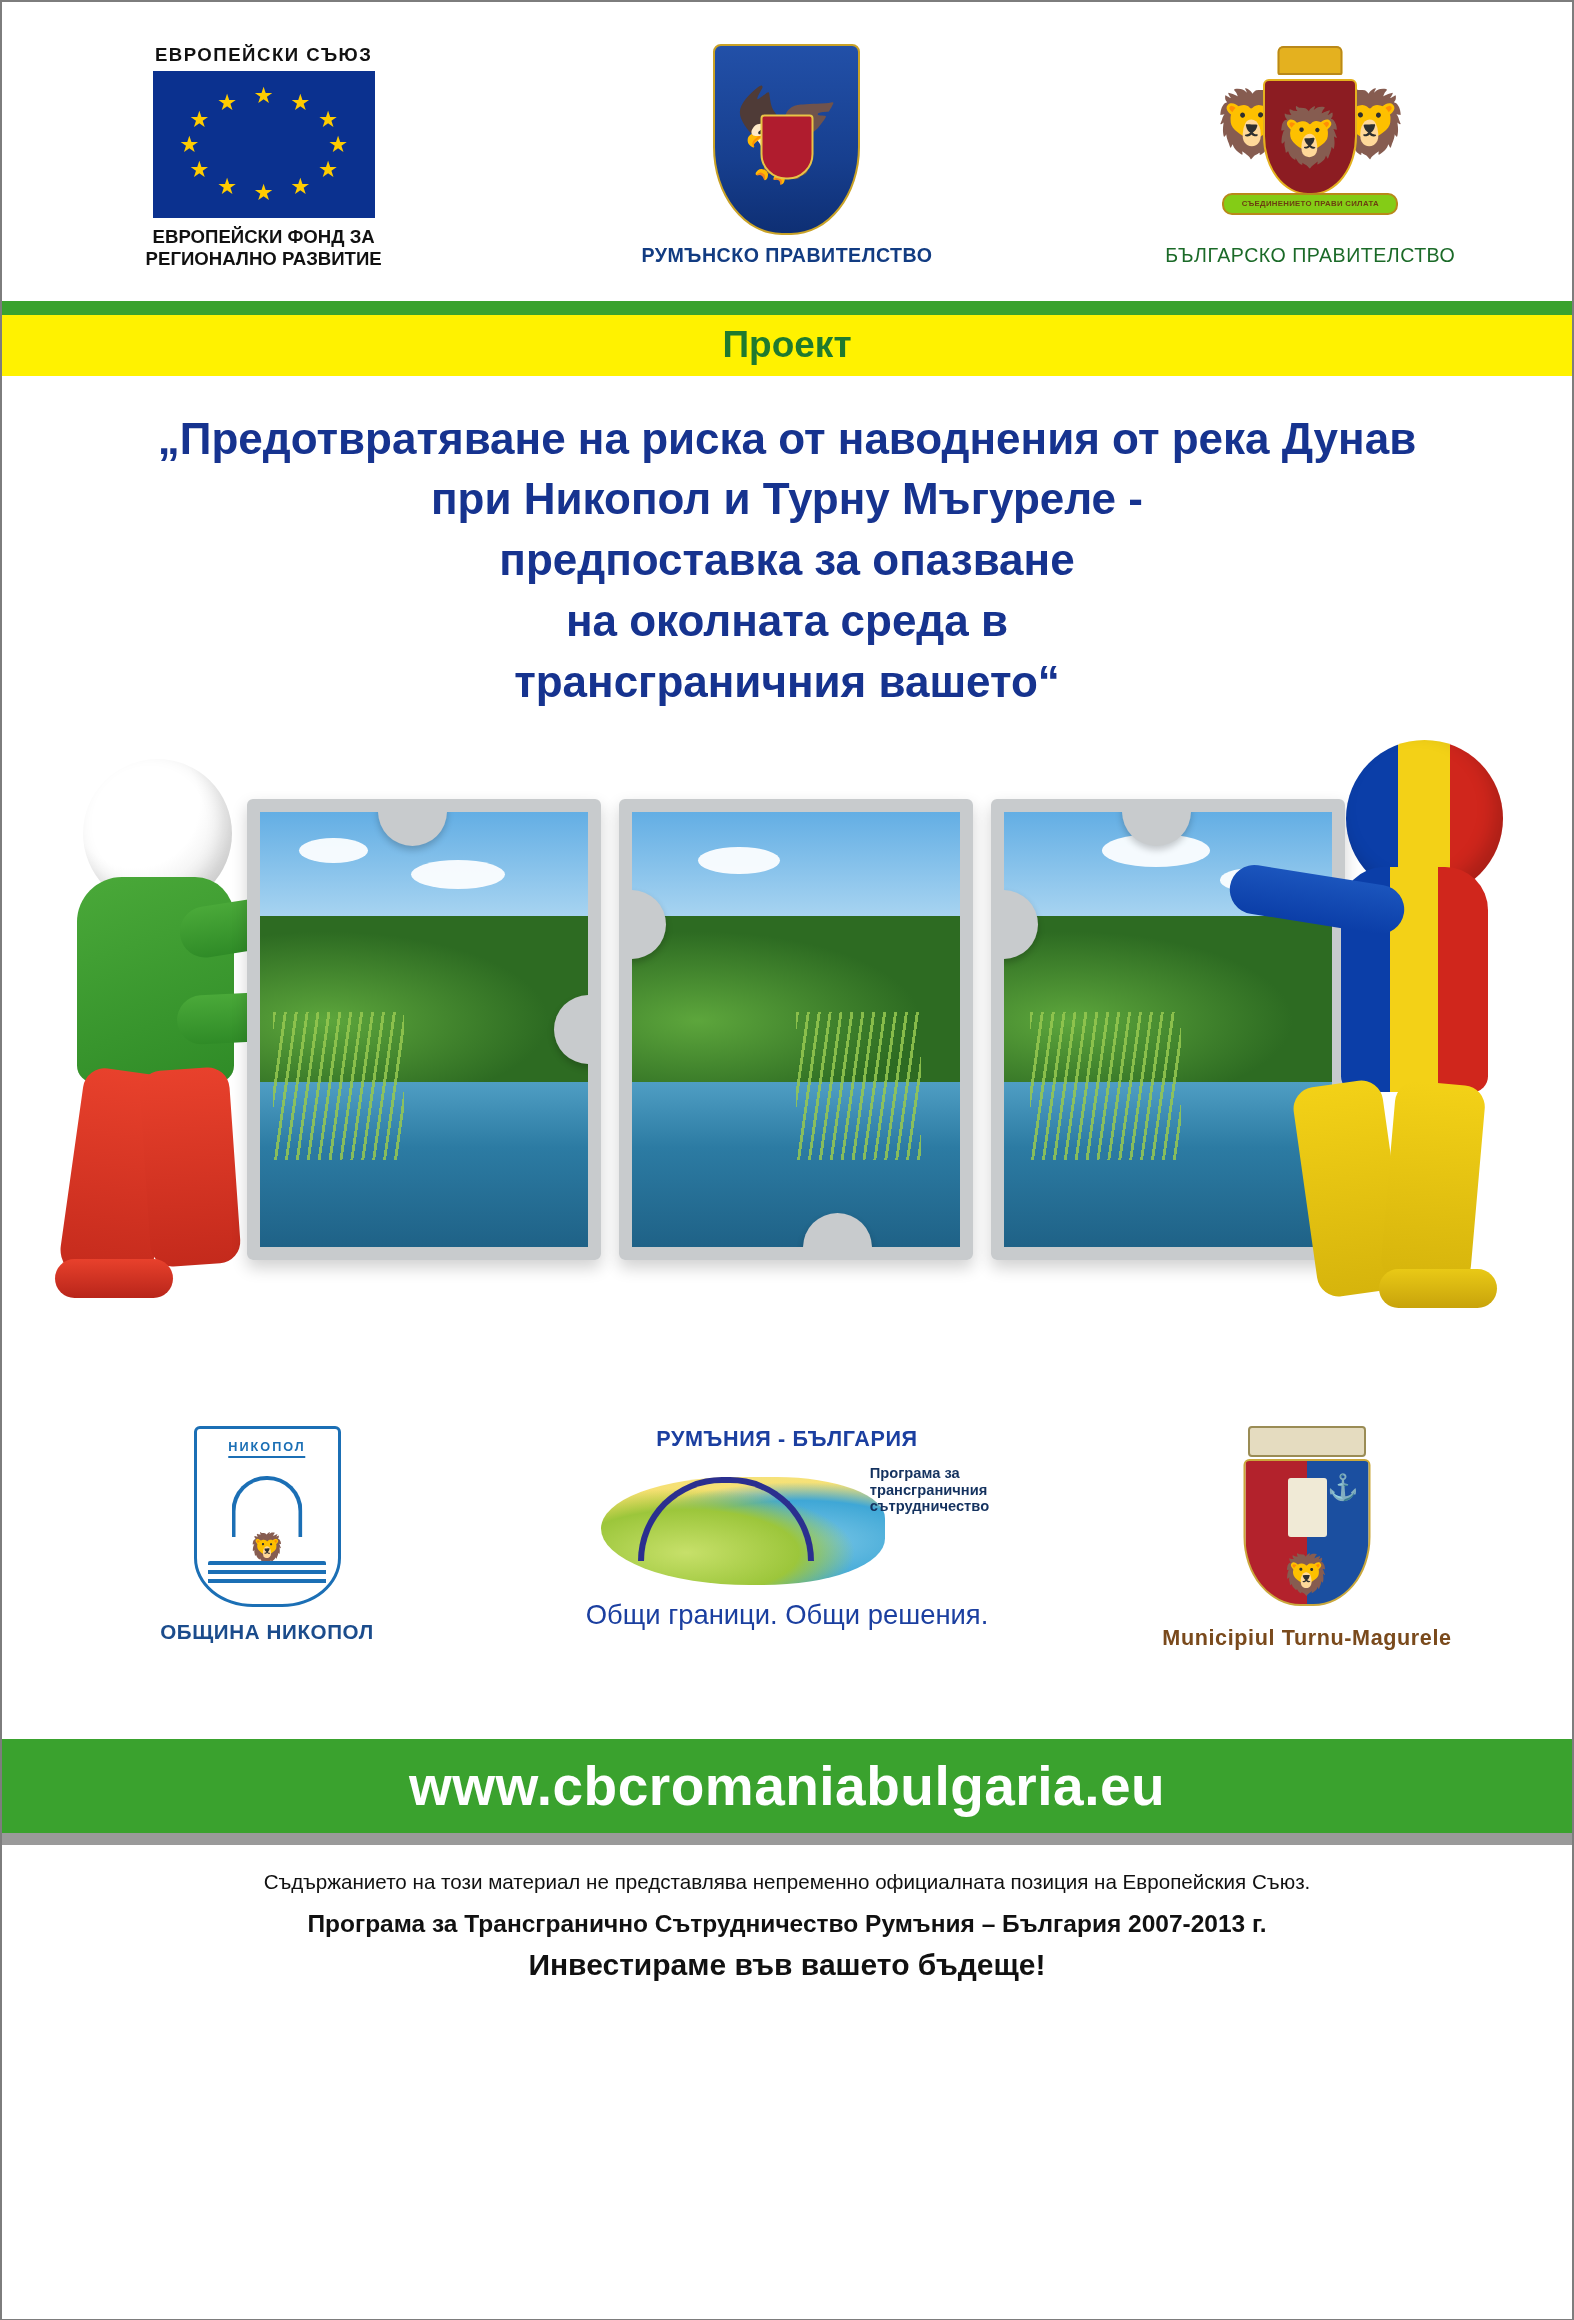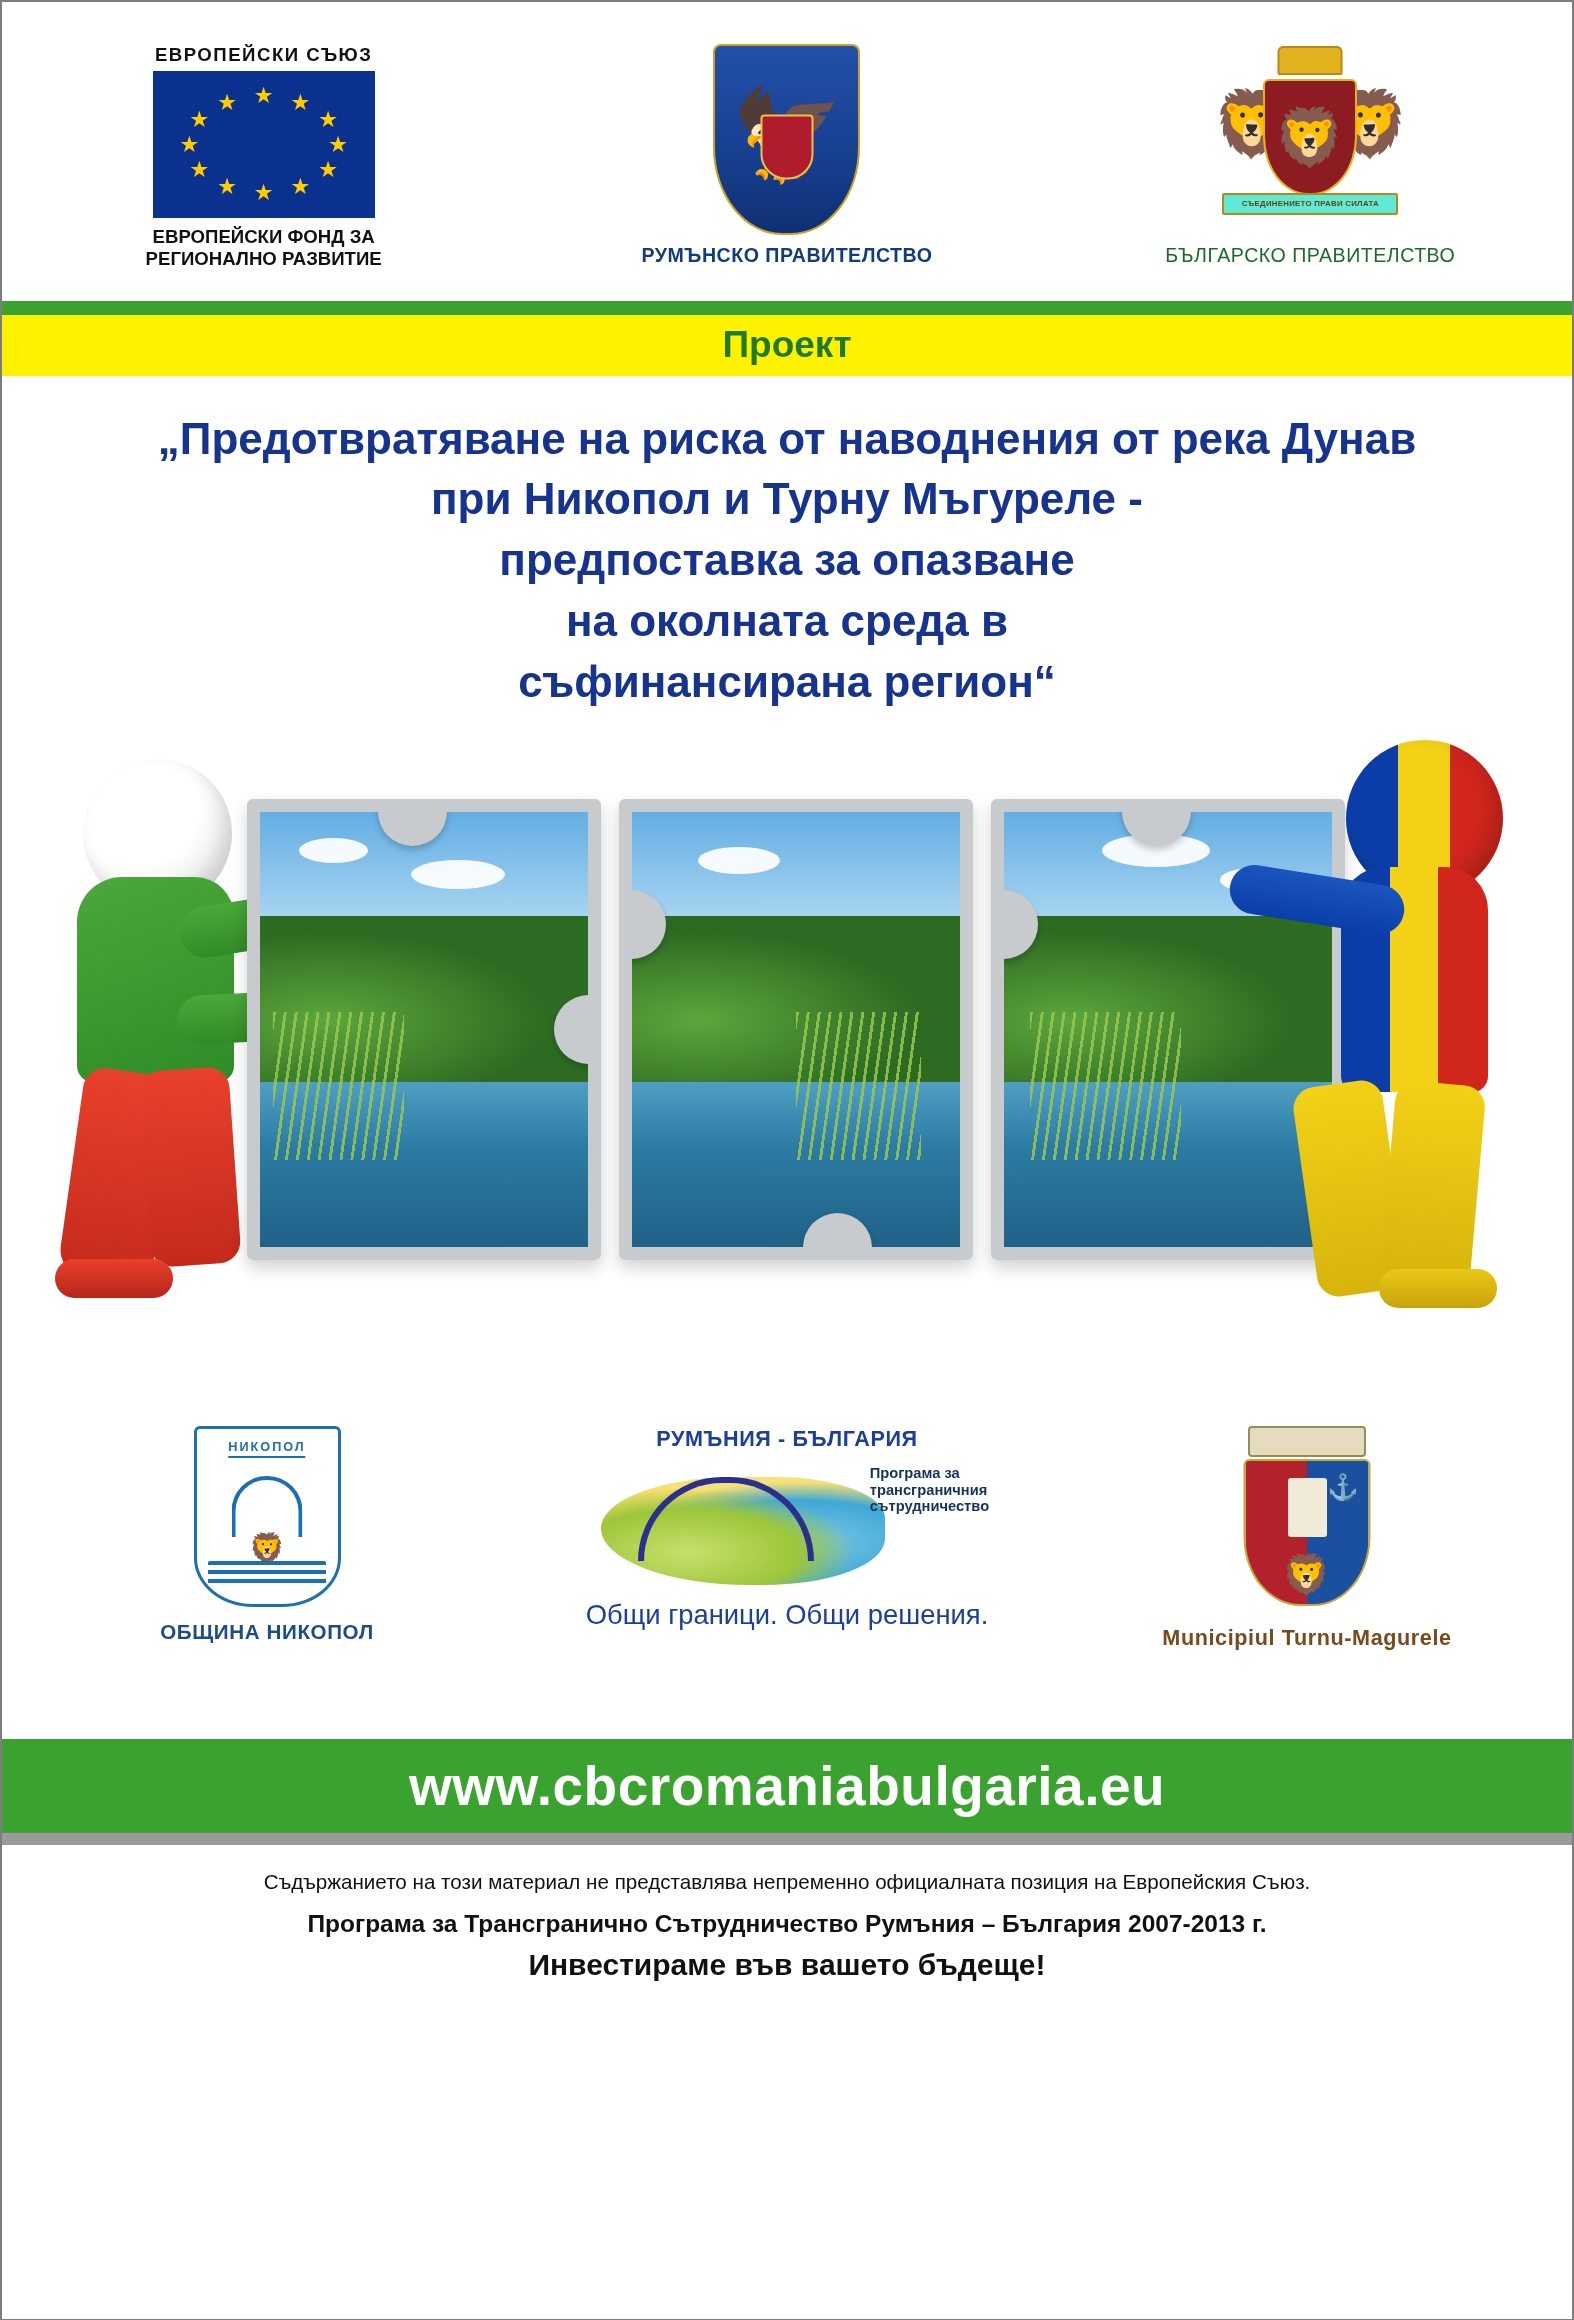--- a/index.html
+++ b/index.html
@@ -158,23 +158,23 @@
     font-size: 65px;
     line-height: 65px;
   }
   .bg-supporter.left { left: 5.9px; transform: scaleX(-1); }
   .bg-supporter.right { right: 5.9px; }
   .bg-ribbon {
     position: absolute;
     left: 50%; bottom: 19.6px;
     transform: translateX(-50%);
     width: 176px; height: 21.6px;
-    background: #5eead4;
+    background: #84cc16;
     border: 2px solid #b9881a;
-    border-radius: 2px;
+    border-radius: 10px;
     box-sizing: border-box;
     color: #6b3d10;
     font-size: 7.8px;
     font-weight: bold;
     text-align: center;
     line-height: 17.6px;
     letter-spacing: 0.3px;
     overflow: hidden;
   }
 
@@ -610,21 +610,21 @@
   <div class="bar-green-thin"></div>
   <div class="bar-yellow">
     <span class="label">Проект</span>
   </div>
 
   <div class="title">
     <span class="line">„Предотвратяване на риска от наводнения от река Дунав</span>
     <span class="line">при Никопол и Турну Мъгуреле -</span>
     <span class="line">предпоставка за опазване</span>
     <span class="line">на околната среда в</span>
-    <span class="line">съфинансирана регион“</span>
+    <span class="line">трансграничния вашето“</span>
   </div>
 
   <div class="illustration">
 
     <div class="man-green">
       <div class="mg-head"></div>
       <div class="mg-body"></div>
       <div class="mg-arm"></div>
       <div class="mg-arm2"></div>
       <div class="mg-leg1"></div>

